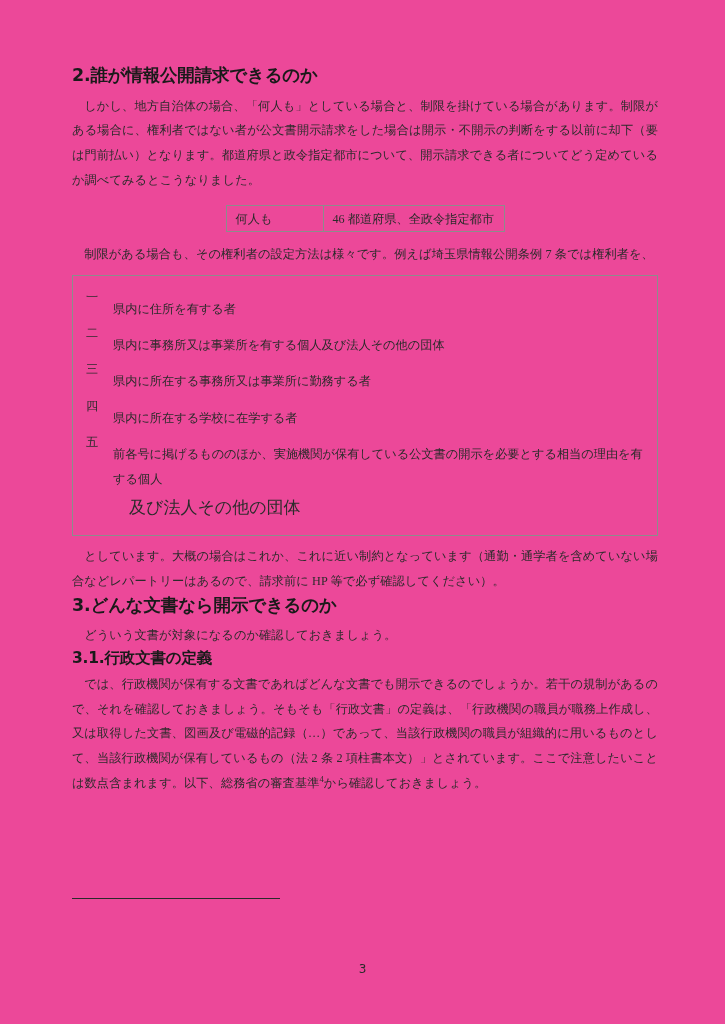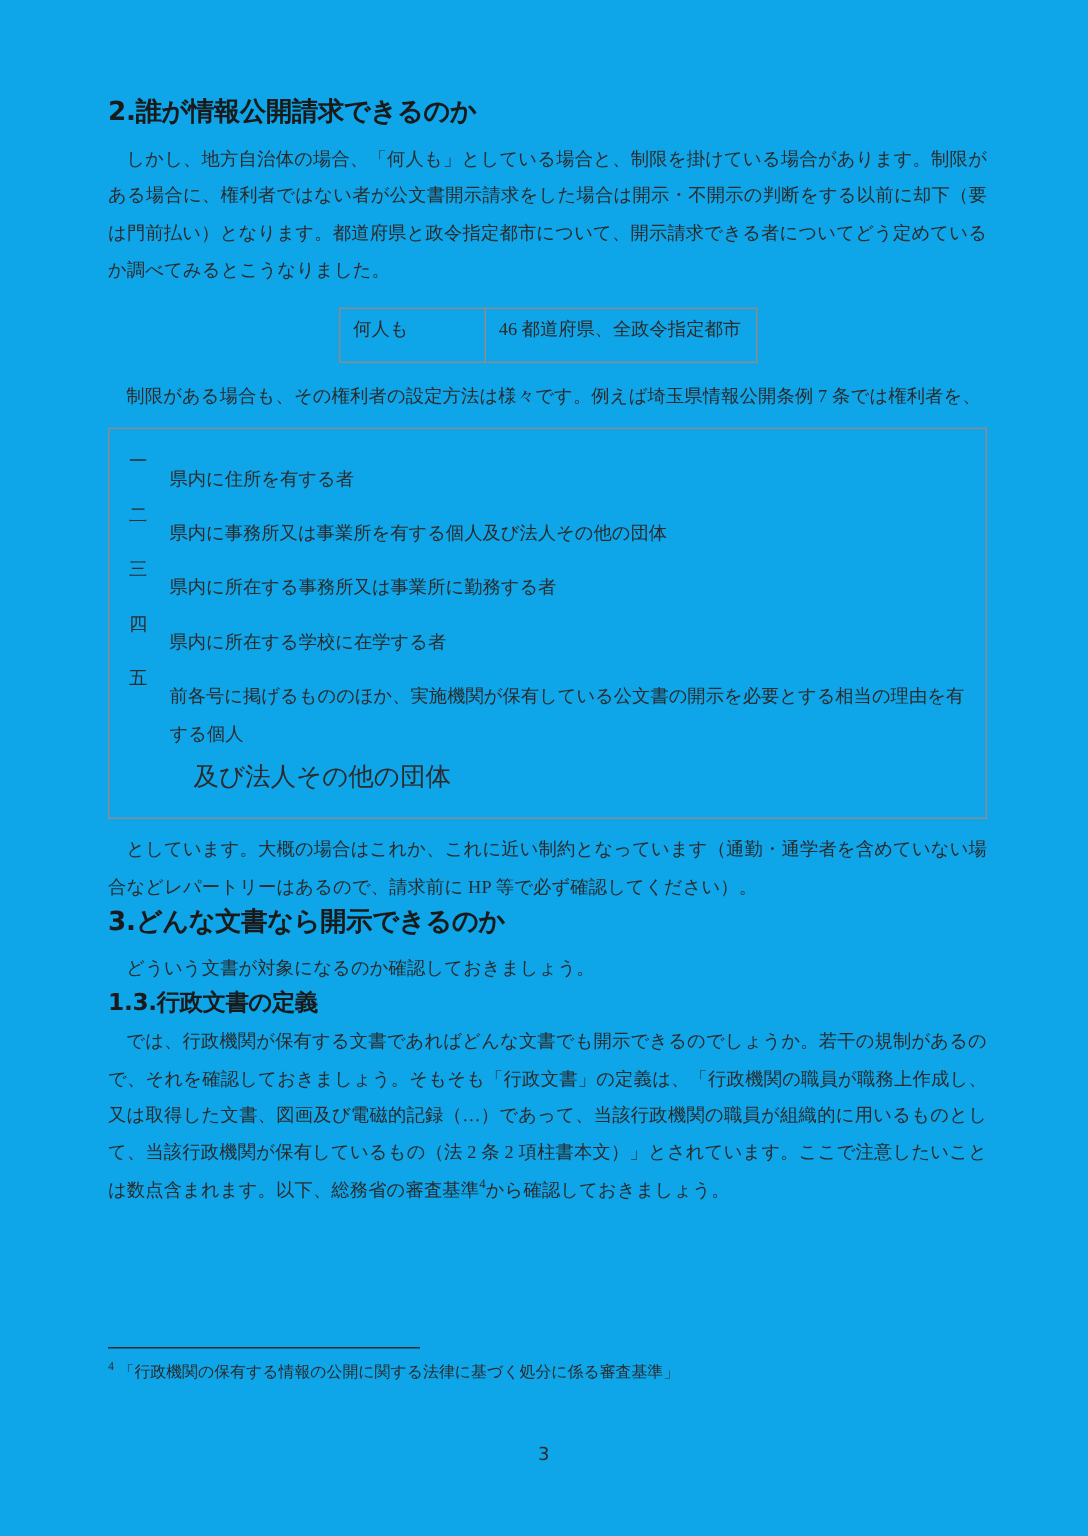--- a/index.html
+++ b/index.html
@@ -9,21 +9,21 @@
     background: #ffffff;
   }
   body {
     font-family: "Liberation Serif", "DejaVu Serif", serif;
     color: #231f20;
   }
   .page {
     position: relative;
     width: 725px;
     height: 1024px;
-    background: #0ea5e9;
+    background: #ec4899;
     box-sizing: border-box;
     overflow: hidden;
   }
   .content {
     position: absolute;
     left: 72px;
     top: 64px;
     width: 586px;
   }
 
@@ -78,21 +78,21 @@
     justify-content: center;
     margin: 12px 0 10px 0;
   }
   table.doc-table {
     border-collapse: collapse;
     font-size: 12.2px;
     color: #2b2b2b;
   }
   table.doc-table td {
     border: 1px solid #8c8c8c;
-    padding: 3px 9px 12px 9px;
+    padding: 3px 9px 2px 9px;
     line-height: 1.65;
     white-space: nowrap;
   }
   table.doc-table td.c0 { width: 78px; }
   table.doc-table td.c1 { width: 162px; }
 
   
   .list-box {
     border: 1px solid #8c8c8c;
     padding: 9px 10px 10px 10px;
@@ -210,31 +210,28 @@
       </div>
       <div class="list-cont">及び法人その他の団体</div>
     </div>
 
     <p class="body indent">としています。大概の場合はこれか、これに近い制約となっています（通勤・通学者を含めていない場合などレパートリーはあるので、請求前に HP 等で必ず確認してください）。</p>
 
     <h2 class="sec-head sec-gap-top">3.どんな文書なら開示できるのか</h2>
 
     <p class="body indent">どういう文書が対象になるのか確認しておきましょう。</p>
 
-    <h3 class="subsec-head">1.3.行政文書の定義</h3>
+    <h3 class="subsec-head">3.1.行政文書の定義</h3>
 
     <p class="body indent">
       <span>では、行政機関が保有する文書であればどんな文書でも開示できるのでしょうか。若干の規制があるので、それを確認しておきましょう。そもそも「行政文書」の定義は、「行政機関の職員が職務上作成し、又は取得した文書、図画及び電磁的記録（…）であって、当該行政機関の職員が組織的に用いるものとして、当該行政機関が保有しているもの（法 2 条 2 項柱書本文）」とされています。ここで注意したいことは数点含まれます。以下、総務省の審査基準</span><sup class="fn-ref">4</sup><span>から確認しておきましょう。</span>
     </p>
 
 
   </div>
 
   <div class="footnote-area">
     <div class="fn-rule"></div>
-    <div class="fn-line">
-      <sup class="fn-marker">4</sup><span>「行政機関の保有する情報の公開に関する法律に基づく処分に係る審査基準」</span>
-    </div>
   </div>
 
   <div class="page-number">3</div>
 
 </div>
 
 </body></html>

